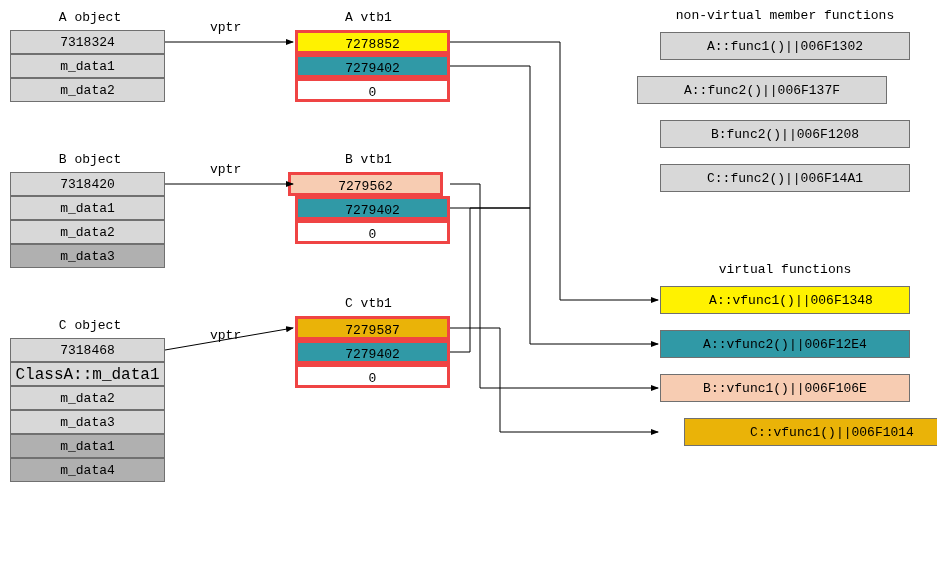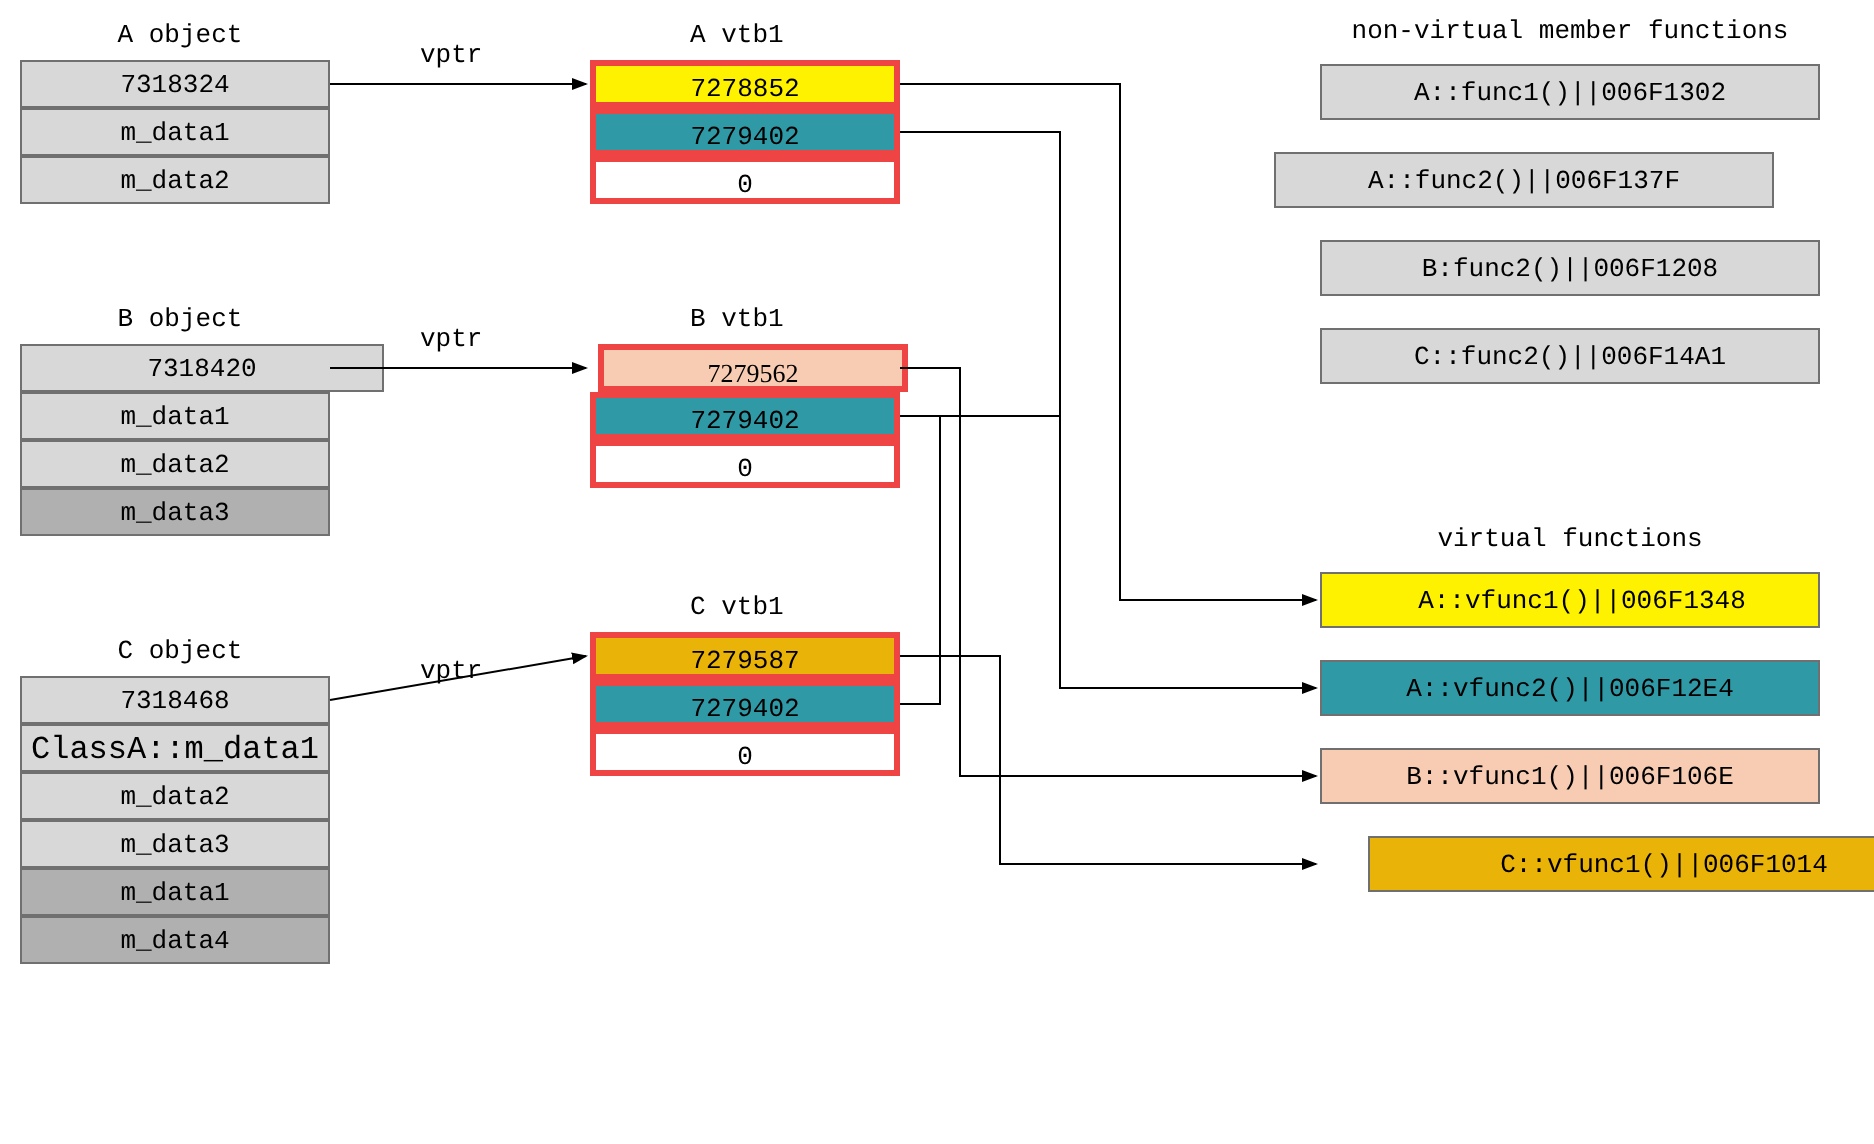--- a/index.html
+++ b/index.html
@@ -53,21 +53,21 @@
 </style>
 </head>
 <body>
 
 <div class="label" style="left:50px; top:10px; width:80px;">A object</div>
 <div class="cell gray" style="left:10px; top:30px; width:155px;">7318324</div>
 <div class="cell gray" style="left:10px; top:54px; width:155px;">m_data1</div>
 <div class="cell gray" style="left:10px; top:78px; width:155px;">m_data2</div>
 
 <div class="label" style="left:50px; top:152px; width:80px;">B object</div>
-<div class="cell gray" style="left:10px; top:172px; width:182px;">7318420</div>
+<div class="cell gray" style="left:10px; top:172px; width:155px;">7318420</div>
 <div class="cell gray" style="left:10px; top:196px; width:155px;">m_data1</div>
 <div class="cell gray" style="left:10px; top:220px; width:155px;">m_data2</div>
 <div class="cell dgray" style="left:10px; top:244px; width:155px;">m_data3</div>
 
 <div class="label" style="left:50px; top:318px; width:80px;">C object</div>
 <div class="cell gray" style="left:10px; top:338px; width:155px;">7318468</div>
 <div class="cell gray" style="left:10px; top:362px; width:155px; font-size:16px;">ClassA::m_data1</div>
 <div class="cell gray" style="left:10px; top:386px; width:155px;">m_data2</div>
 <div class="cell gray" style="left:10px; top:410px; width:155px;">m_data3</div>
 <div class="cell dgray" style="left:10px; top:434px; width:155px;">m_data1</div>
@@ -76,21 +76,21 @@
 <div class="label" style="left:210px; top:20px;">vptr</div>
 <div class="label" style="left:210px; top:162px;">vptr</div>
 <div class="label" style="left:210px; top:328px;">vptr</div>
 
 <div class="label" style="left:345px; top:10px;text-align:right;">A vtb1</div>
 <div class="vcell yellow" style="left:295px; top:30px; width:155px;">7278852</div>
 <div class="vcell teal" style="left:295px; top:54px; width:155px;">7279402</div>
 <div class="vcell white" style="left:295px; top:78px; width:155px;">0</div>
 
 <div class="label" style="left:345px; top:152px;">B vtb1</div>
-<div class="vcell peach" style="left:299px; top:172px; width:155px;font-family:Liberation Serif, serif;">7279562</div>
+<div class="vcell peach" style="left:288px; top:172px; width:155px;">7279562</div>
 <div class="vcell teal" style="left:295px; top:196px; width:155px;">7279402</div>
 <div class="vcell white" style="left:295px; top:220px; width:155px;">0</div>
 
 <div class="label" style="left:345px; top:296px;">C vtb1</div>
 <div class="vcell orange" style="left:295px; top:316px; width:155px;">7279587</div>
 <div class="vcell teal" style="left:295px; top:340px; width:155px;">7279402</div>
 <div class="vcell white" style="left:295px; top:364px; width:155px;">0</div>
 
 <div class="label" style="left:660px; top:8px; width:250px;">non-virtual member functions</div>
 <div class="func gray" style="left:660px; top:32px; width:250px;">A::func1()||006F1302</div>

